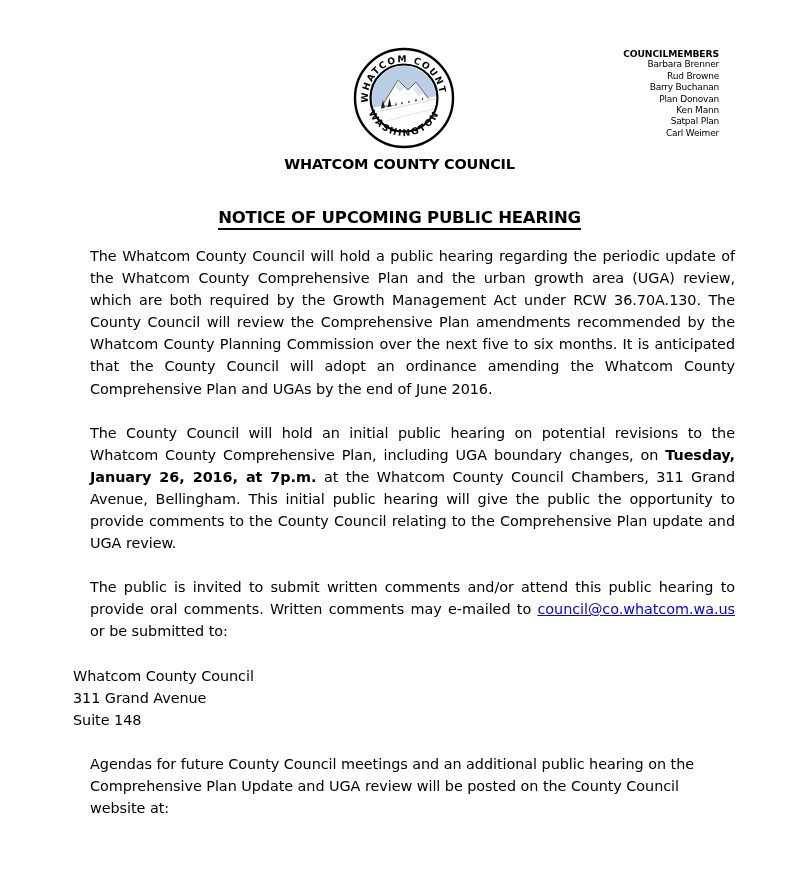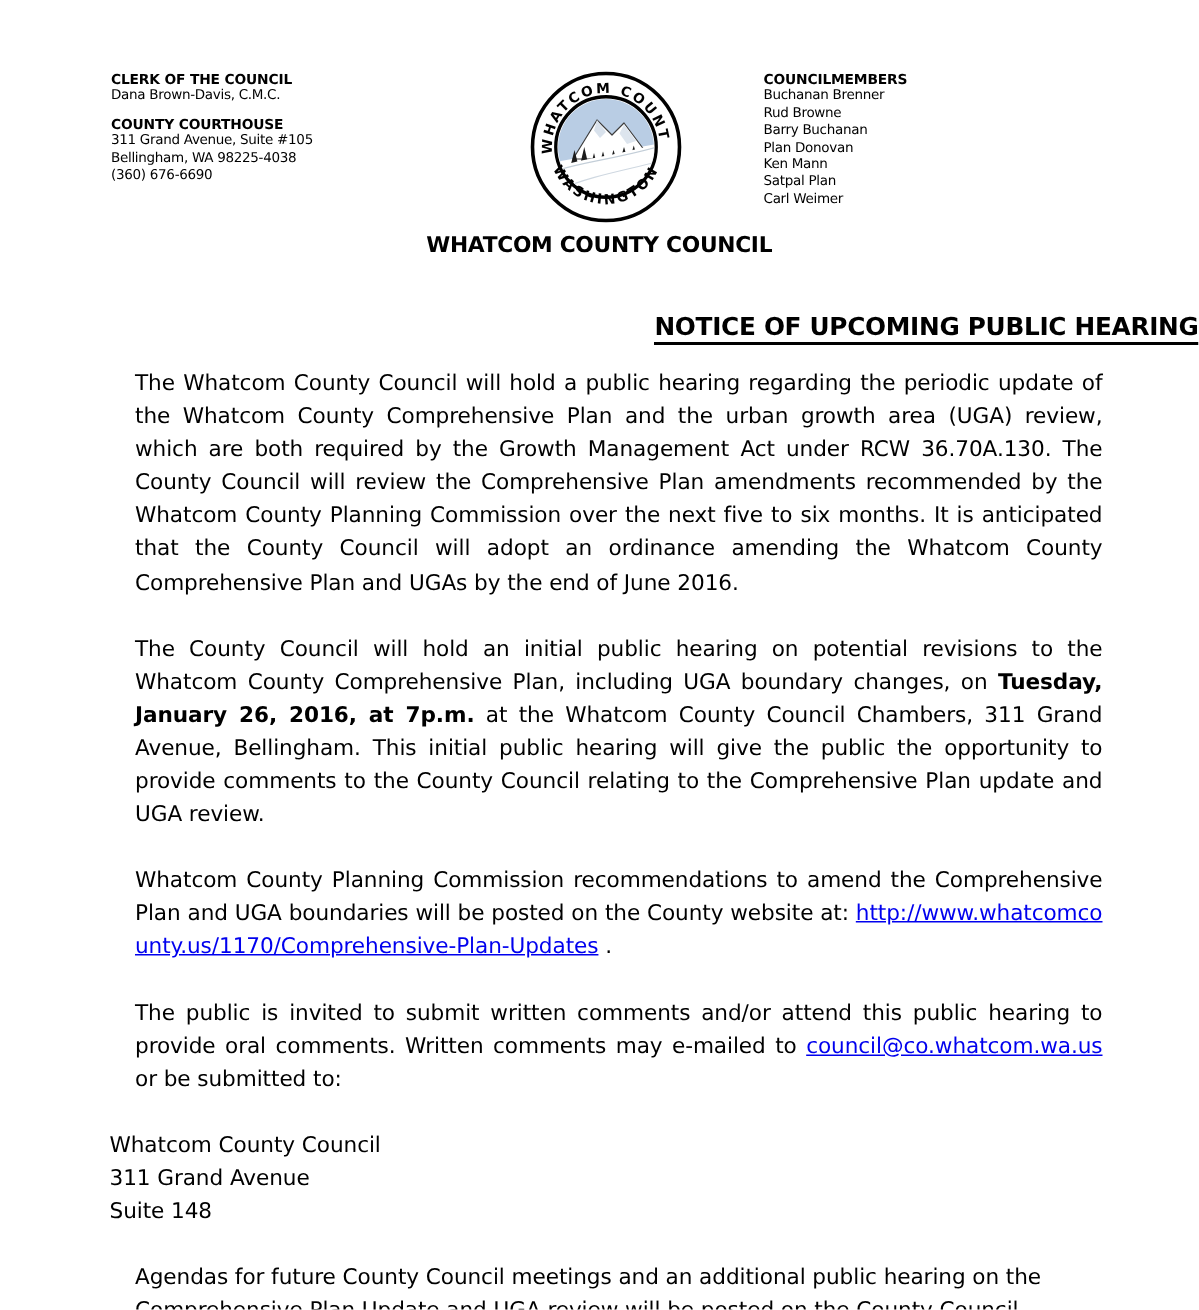--- a/index.html
+++ b/index.html
@@ -44,23 +44,24 @@
     font-weight: bold;
     font-size: 9.2px;
     letter-spacing: -0.1px;
   }
   .lh-left .gap {
     height: 7px;
   }
 
   .lh-right {
     position: absolute;
-    right: 70px;
+    right: 80px;
     top: 2px;
     width: 220px;
+    text-align: right;
     font-size: 9px;
     line-height: 11.4px;
     letter-spacing: -0.2px;
   }
   .lh-right .hdr {
     font-weight: bold;
     font-size: 9.2px;
     letter-spacing: -0.1px;
   }
 
@@ -82,21 +83,21 @@
     font-size: 14.5px;
     font-weight: bold;
     letter-spacing: -0.2px;
   }
 
   .doc-subtitle {
     position: absolute;
     top: 208px;
     left: 0;
     width: 799px;
-    text-align: right;
+    text-align: center;
     font-size: 16.5px;
     font-weight: bold;
     letter-spacing: -0.2px;
   }
   .doc-subtitle span {
     border-bottom: 2px solid #000;
     padding-bottom: 1px;
   }
 
   
@@ -140,29 +141,20 @@
     letter-spacing: -0.05px;
   }
 </style>
 </head>
 <body>
 
 <div class="page">
 
   <div class="letterhead">
 
-    <div class="lh-left">
-      <div class="hdr">CLERK OF THE COUNCIL</div>
-      <div>Dana Brown-Davis, C.M.C.</div>
-      <div class="gap"></div>
-      <div class="hdr">COUNTY COURTHOUSE</div>
-      <div>311 Grand Avenue, Suite #105</div>
-      <div>Bellingham, WA 98225-4038</div>
-      <div>(360) 676-6690</div>
-    </div>
 
     <div class="lh-seal">
       <svg viewBox="0 0 104 104" width="104" height="104" aria-hidden="true">
         <defs>
           <path id="arcTop" d="M 16,52 A 36,36 0 0 1 88,52" fill="none"></path>
           <path id="arcBot" d="M 14,52 A 38,38 0 0 0 90,52" fill="none"></path>
           <clipPath id="innerClip">
             <circle cx="52" cy="52" r="32"></circle>
           </clipPath>
         </defs>
@@ -198,40 +190,39 @@
           <textPath href="#arcTop" startOffset="50%" text-anchor="middle">WHATCOM COUNTY</textPath>
         </text>
         <text font-family="DejaVu Sans, sans-serif" font-size="9.2" font-weight="bold" fill="#000000" letter-spacing="1.8">
           <textPath href="#arcBot" startOffset="50%" text-anchor="middle">WASHINGTON</textPath>
         </text>
       </svg>
     </div>
 
     <div class="lh-right">
       <div class="hdr">COUNCILMEMBERS</div>
-      <div>Buchanan  Brenner</div>
+      <div>Barbara  Brenner</div>
       <div>Rud Browne</div>
       <div>Barry Buchanan</div>
       <div>Plan Donovan</div>
       <div>Ken Mann</div>
       <div>Satpal Plan</div>
       <div>Carl Weimer</div>
     </div>
   </div>
 
   <div class="doc-title">WHATCOM COUNTY COUNCIL</div>
   <div class="doc-subtitle"><span>NOTICE OF UPCOMING PUBLIC HEARING</span></div>
 
   <div class="body-wrap">
 
     <p class="para">The Whatcom County Council will hold a public hearing regarding the periodic update of the Whatcom County Comprehensive Plan and the urban growth area (UGA) review, which are both required by the Growth Management Act under RCW 36.70A.130.  The County Council will review the Comprehensive Plan amendments recommended by the Whatcom County Planning Commission over the next five to six months.  It is anticipated that the County Council will adopt an ordinance amending the Whatcom County Comprehensive Plan and UGAs by the end of June 2016.</p>
 
     <p class="para"><span>The County Council will hold an initial public hearing on potential revisions to the Whatcom County Comprehensive Plan, including UGA boundary changes, on </span><b class="bold">Tuesday, January 26, 2016, at 7p.m.</b><span> at the Whatcom County Council Chambers, 311 Grand Avenue, Bellingham. This initial public hearing will give the public the opportunity to provide comments to the County Council relating to the Comprehensive Plan update and UGA review.</span></p>
 
-    <p class="para"><span>Whatcom County Planning Commission recommendations to amend the Comprehensive Plan and UGA boundaries will be posted on the County website at: </span><a class="link" href="#">http://www.whatcomcounty.us/1170/Comprehensive-Plan-Updates</a><span> .</span></p>
 
     <p class="para"><span>The public is invited to submit written comments and/or attend this public hearing to provide oral comments.  Written comments may e-mailed to </span><a class="link" href="#">council@co.whatcom.wa.us</a><span> or be submitted to:</span></p>
 
     <div class="addr">
       <div>Whatcom County Council</div>
       <div>311 Grand Avenue</div>
       <div>Suite 148</div>
     </div>
 
     <p class="para last noj"><span>Agendas for future County Council meetings and an additional public hearing on the Comprehensive Plan Update and UGA review will be posted on the County Council website at:  </span></p>

